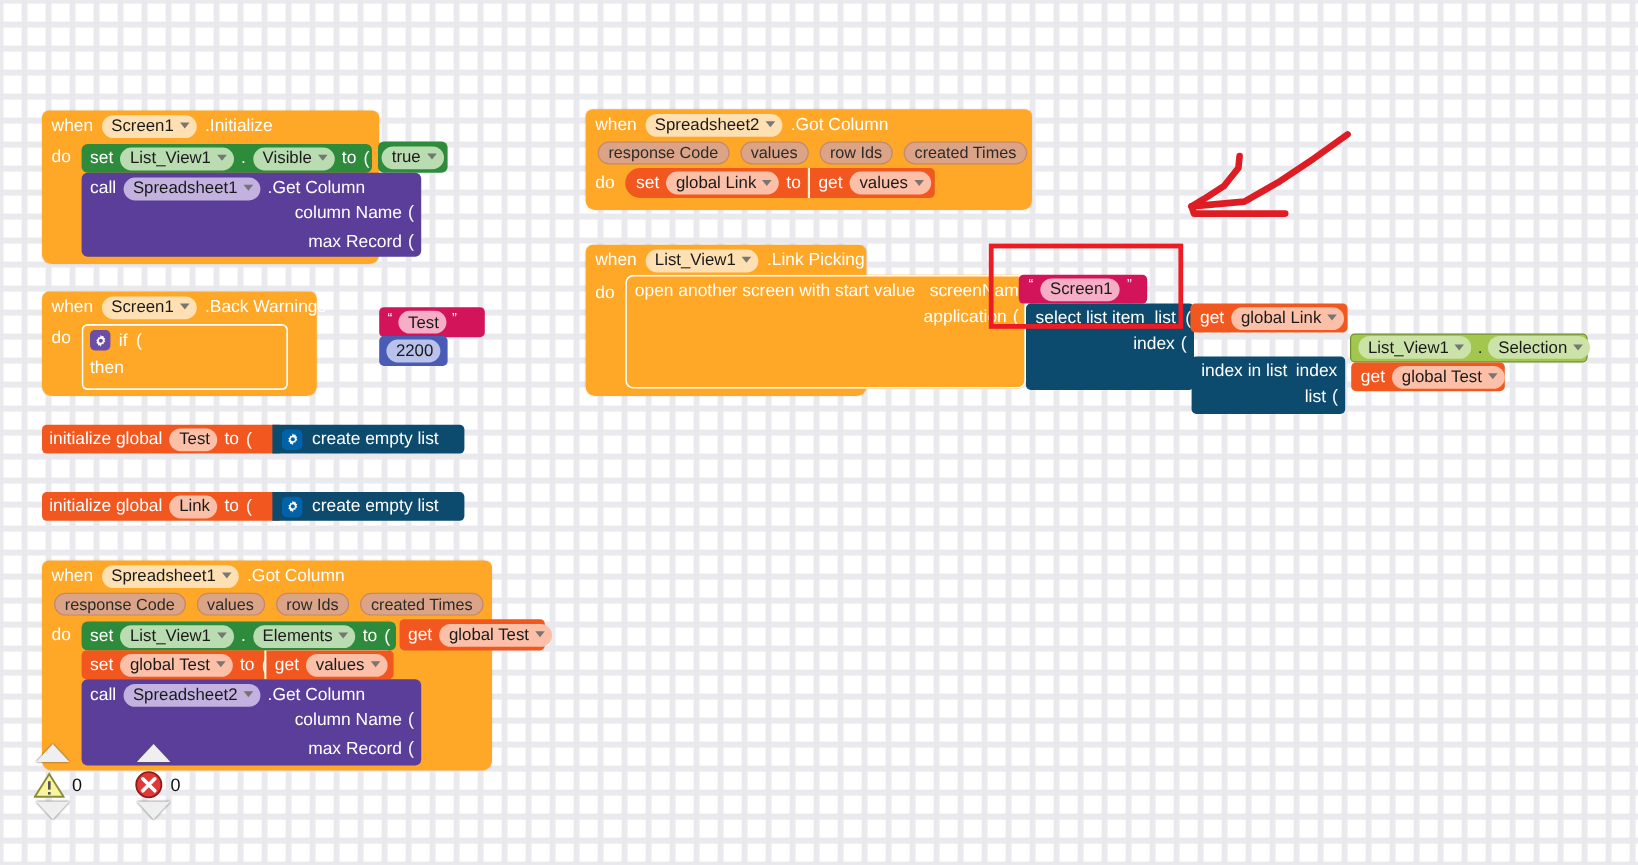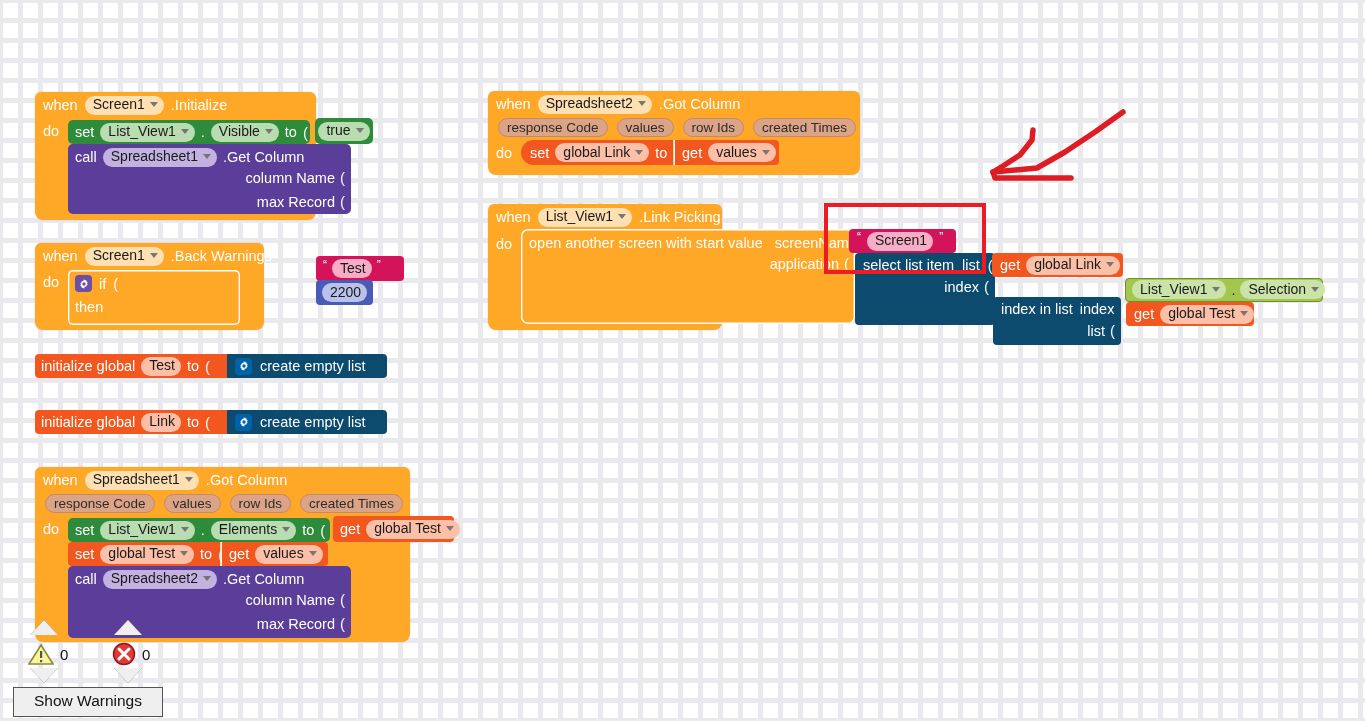--- a/index.html
+++ b/index.html
@@ -527,14 +527,13 @@
         <circle cx="12" cy="12" r="10.5" fill="#E03A36" stroke="#8d1b1b" stroke-width="1.5"></circle>
         <path d="M7 7 L17 17 M17 7 L7 17" stroke="#fff" stroke-width="3" stroke-linecap="round"></path>
       </svg>
       <span style="font-size:15px; color:#111;">0</span>
     </div>
 
     <div class="tri-dn" style="left:2px; top:48px; border-top-color:#EFEFEF; filter:drop-shadow(0 0 .7px #555);"></div>
     <div class="tri-dn" style="left:86px; top:48px; border-top-color:#EFEFEF; filter:drop-shadow(0 0 .7px #555);"></div>
   </div>
 
-  <button class="warnbtn" style="left:13px; top:687px; width:150px; font-family:'Liberation Sans',sans-serif;">Show Warnings</button>
 </div>
 
 </body></html>

